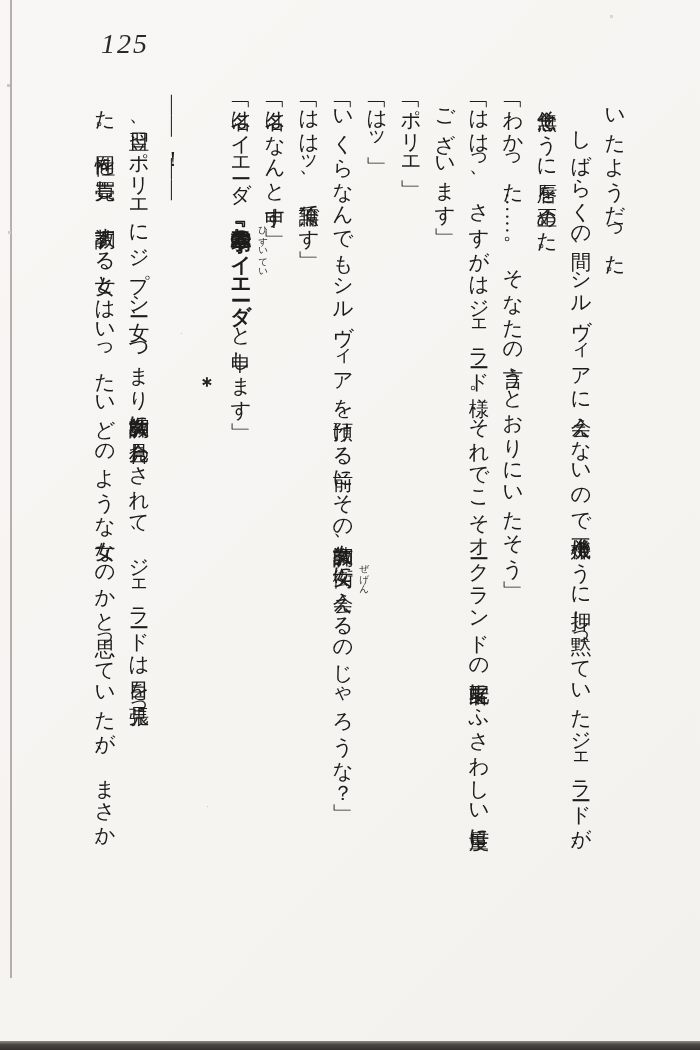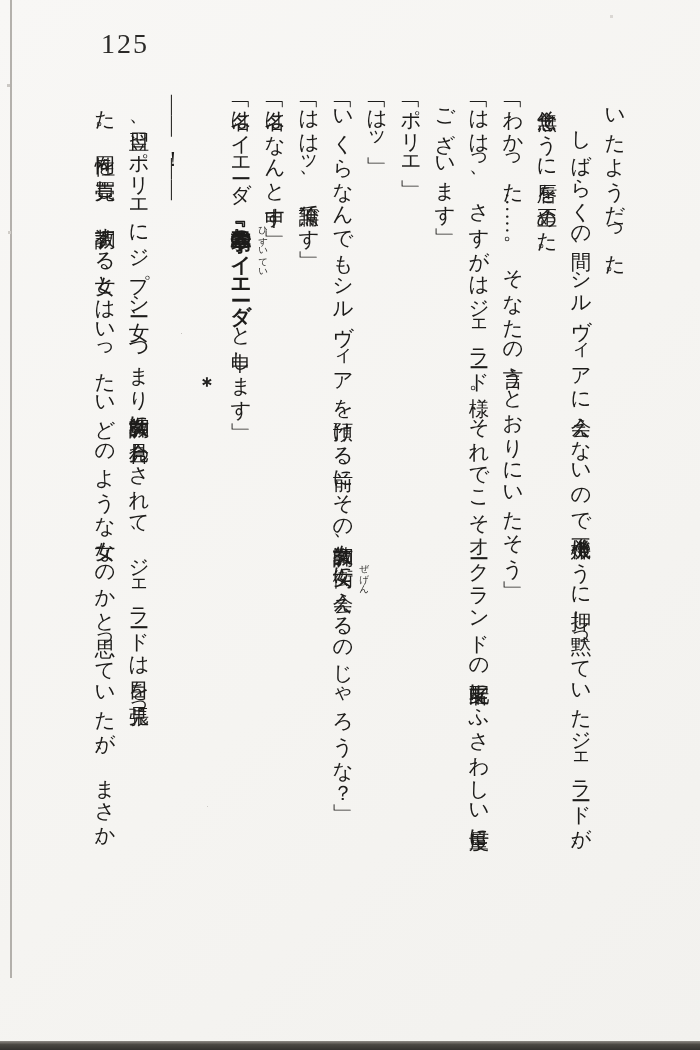--- a/index.html
+++ b/index.html
@@ -18,21 +18,21 @@
     position:absolute;left:10px;top:0;width:2px;height:978px;
     background:#a39f9a;opacity:.8;
   }
   
   #bottom-edge{
     position:absolute;left:0;bottom:0;width:700px;height:9px;
     background:linear-gradient(180deg,#8f8b86 0%,#4a4742 40%,#343230 100%);
   }
   #page-number{
     position:absolute;left:101px;top:28px;
-    font-size:28px;letter-spacing:2px;color:#2b2a28;
+    font-size:28px;font-style:italic;letter-spacing:2px;color:#2b2a28;
   }
   #text-block{
     position:absolute;top:95px;right:68px;height:880px;
     writing-mode:vertical-rl;text-orientation:mixed;
   }
   .tline{
     line-height:34px;font-size:20.5px;letter-spacing:0.6px;
     white-space:nowrap;
   }
   .b{

